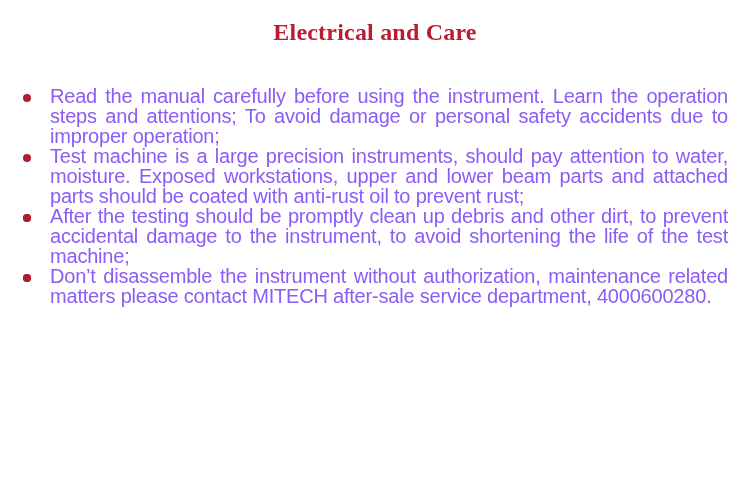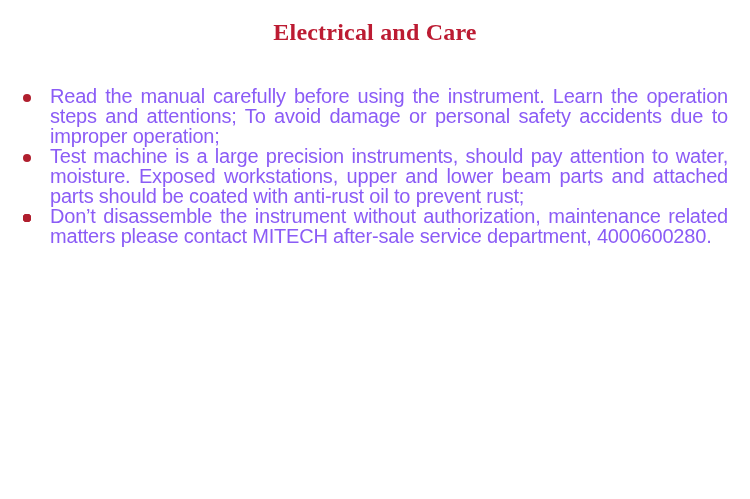--- a/index.html
+++ b/index.html
@@ -68,20 +68,21 @@
     </li>
     <li>
       <span class="bullet-dot"></span>
       <span>Test machine is a large precision instruments, should pay attention to water, moisture. Exposed workstations, upper and lower beam parts and attached parts should be coated with anti-rust oil to prevent rust;</span>
     </li>
     <li>
       <span class="bullet-dot"></span>
     </li>
     <li>
       <span class="bullet-dot"></span>
+      <span>After the testing should be promptly clean up debris and other dirt, to prevent accidental damage to the instrument, to avoid shortening the life of the test machine;</span>
     </li>
     <li>
       <span class="bullet-dot"></span>
     </li>
     <li>
       <span class="bullet-dot"></span>
       <span>Don’t disassemble the instrument without authorization, maintenance related matters please contact MITECH after-sale service department, 4000600280.</span>
     </li>
   </ul>
 

